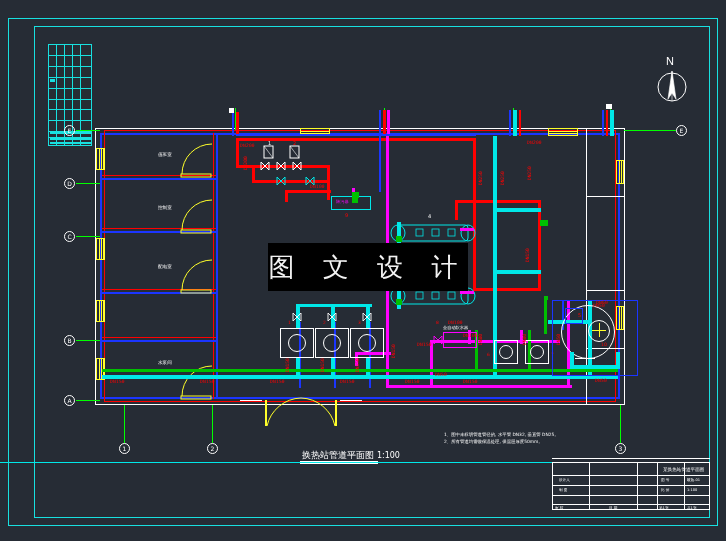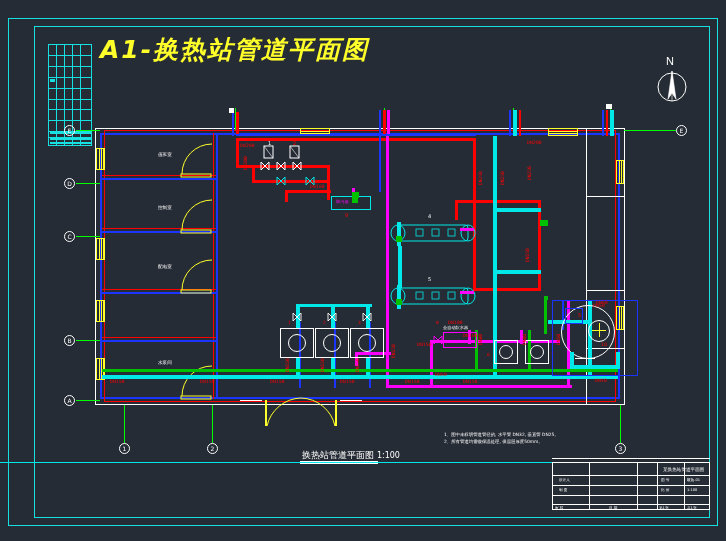--- a/index.html
+++ b/index.html
@@ -117,21 +117,20 @@
       <div class="h" style="top:64px"></div>
     <div class="h" style="top:75px"></div>
       <div class="h" style="top:86px"></div>
     <div class="h" style="top:92px"></div>
     <div class="fill" style="left:1px;top:34px;width:5px;height:3px"></div>
     <div class="fill" style="left:1px;top:87px;width:41px;height:2px"></div>
     <div class="fill" style="left:1px;top:93px;width:41px;height:2px"></div>
     <div class="fill" style="left:1px;top:97px;width:41px;height:2px"></div>
   </div>
 
-  <div class="abs dwg-title">A1-换热站管道平面图</div>
 
   <div class="abs north">
     <div class="lbl">N</div>
     <svg width="34" height="48" viewBox="0 0 34 48">
       <circle cx="17" cy="30" r="14" fill="none" stroke="#ffffff" stroke-width="1"></circle>
       <path d="M17 14 L13 42 L17 36 L21 42 Z" fill="#ffffff" stroke="#ffffff" stroke-width=".6"></path>
       <line x1="17" y1="14" x2="17" y2="44" stroke="#ffffff" stroke-width=".6"></line>
     </svg>
   </div>
 
@@ -468,20 +467,23 @@
   <div class="dnv abs" style="left:355px;top:372px">DN150</div>
 
   <div class="dn abs" style="left:310px;top:184px">DN100</div>
   <div class="dn abs" style="left:417px;top:342px">DN150</div>
   <div class="dn abs" style="left:448px;top:320px">DN100</div>
   <div class="dn abs" style="left:463px;top:333px">DN100</div>
   <div class="dn abs" style="left:240px;top:143px">DN200</div>
   <div class="dn abs" style="left:527px;top:140px">DN200</div>
   <div class="dnv abs" style="left:527px;top:180px">DN250</div>
 
+  <div class="abs wm">
+    <span>图 文 设 计</span>
+  </div>
 
   <div class="abs notes">
     <div>1、图中未标明管道管径的, 水平管 DN32, 垂直管 DN25。</div>
     <div>2、所有管道均需做保温处理, 保温层厚度50mm。</div>
   </div>
 
   <div class="abs caption">
     <span>换热站管道平面图</span>
     <span class="sc">1:100</span>
   </div>

